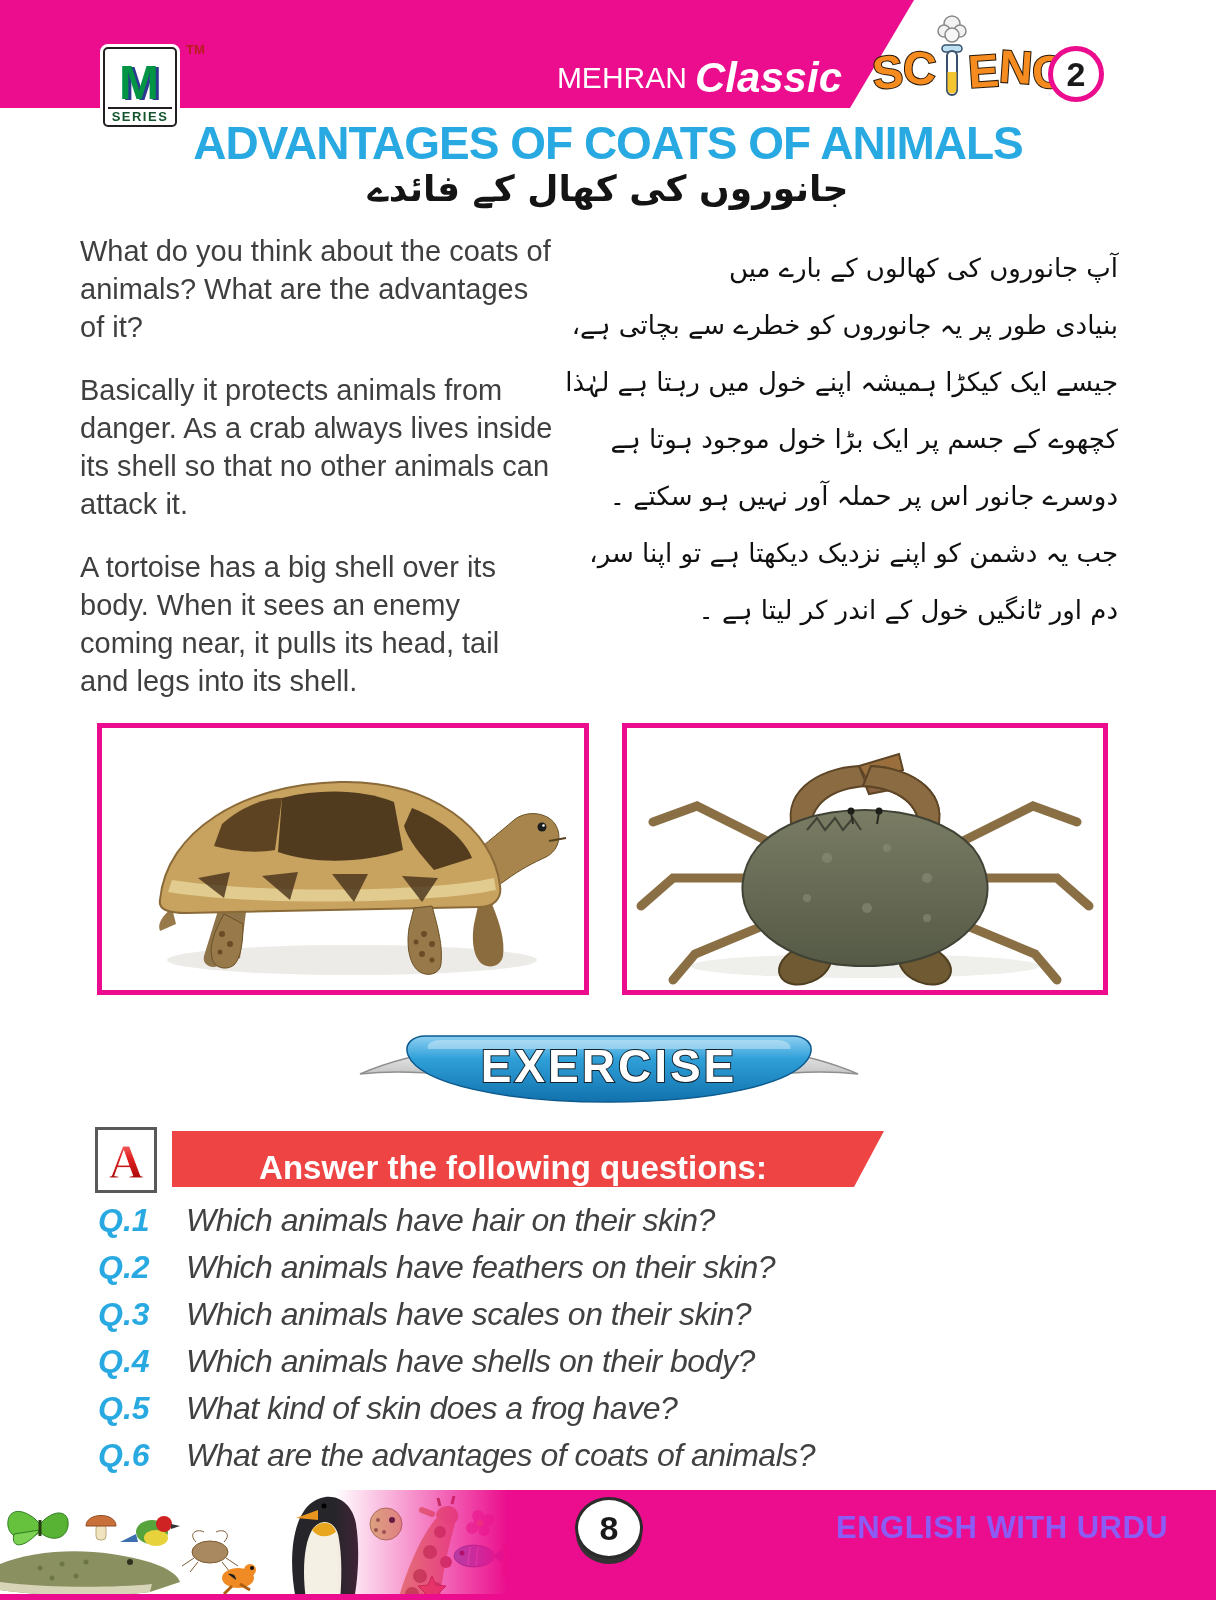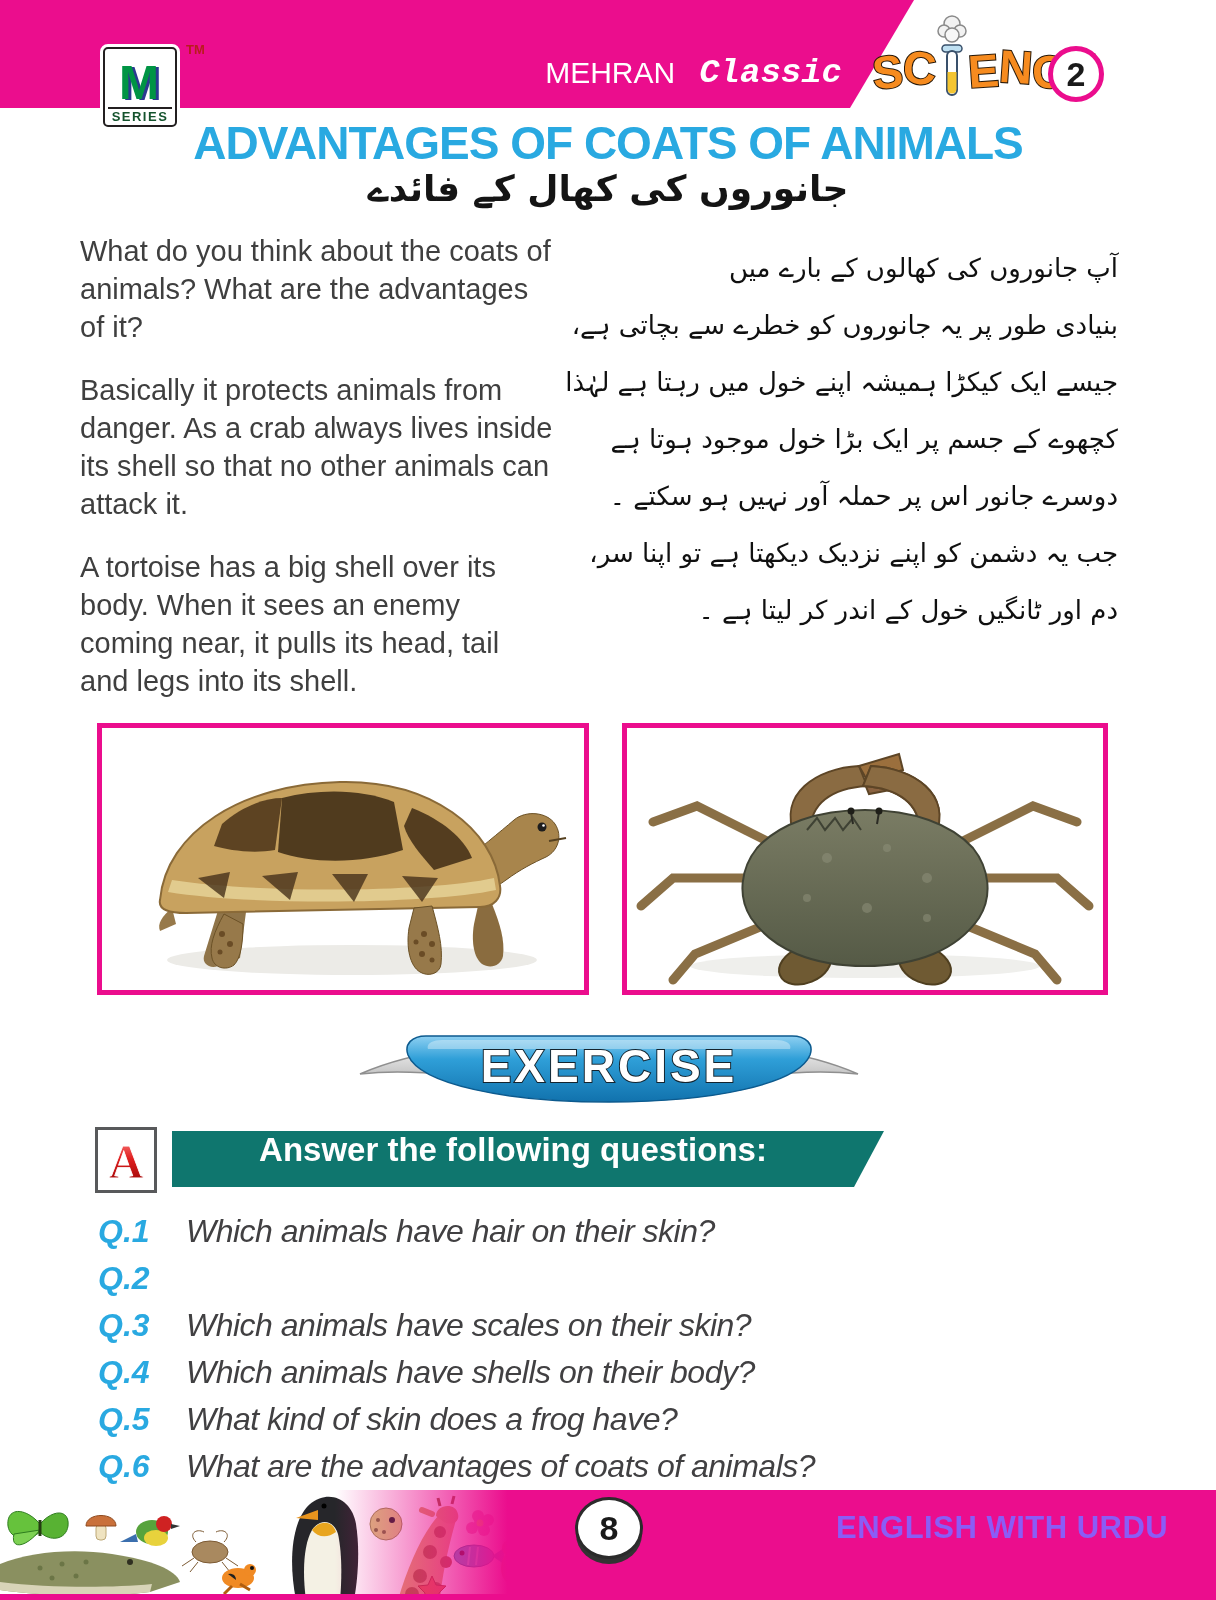--- a/index.html
+++ b/index.html
@@ -12,22 +12,22 @@
   .m-logo{position:absolute;left:100px;top:44px;width:80px;height:86px;background:#ffffff;
           border:3px solid #ffffff;border-radius:8px;box-sizing:border-box;
           display:flex;flex-direction:column;align-items:center;z-index:3;}
   .m-logo-inner{width:100%;height:100%;border:2px solid #231f20;border-radius:5px;box-sizing:border-box;
           display:flex;flex-direction:column;align-items:center;justify-content:flex-end;background:#fff;}
   .m-series{font-size:13px;font-weight:bold;color:#14532d;letter-spacing:1.5px;line-height:16px;
             border-top:2px solid #231f20;width:92%;text-align:center;}
   .tm{position:absolute;left:186px;top:42px;color:#b91c1c;font-size:13px;font-weight:bold;z-index:3;}
   .brand{position:absolute;right:374px;top:54px;display:flex;align-items:center;color:#ffffff;z-index:2;}
   .brand-mehran{font-size:30px;letter-spacing:0px;font-weight:400;}
-  .brand-classic{font-family:Liberation Mono, monospace;font-style:italic;font-weight:bold;
-                 font-size:34px;margin-left:24px;}
+  .brand-classic{font-family:Liberation Sans, sans-serif;font-style:italic;font-weight:bold;
+                 font-size:42px;margin-left:8px;}
   .science{position:absolute;left:872px;top:40px;display:flex;align-items:flex-end;z-index:2;}
   .science .ltr{font-size:46px;font-weight:bold;color:#F68B1F;
                 -webkit-text-stroke:2px #27190a;paint-order:stroke;display:inline-block;line-height:60px;}
   .science .ltr:nth-child(1){transform:rotate(-5deg) translateY(2px);}
   .science .ltr:nth-child(2){transform:rotate(4deg) translateY(-2px);}
   .science .ltr:nth-child(4){transform:rotate(-4deg) translateY(1px);}
   .science .ltr:nth-child(5){transform:rotate(4deg) translateY(-3px);}
   .science .ltr:nth-child(6){transform:rotate(-4deg) translateY(2px);}
   .science .ltr:nth-child(7){transform:rotate(5deg) translateY(-1px);}
   .tube{width:30px;height:88px;margin:-30px 1px 0 1px;position:relative;z-index:1;}
@@ -56,27 +56,27 @@
   .figure.tortoise{left:97px;width:492px;}
   .figure.crab{left:622px;width:486px;}
   .figure svg{display:block;width:100%;height:100%;}
 
   
   .exercise{position:absolute;left:352px;top:1022px;width:514px;height:90px;}
 
   
   .a-box{position:absolute;left:95px;top:1127px;width:62px;height:66px;background:#ffffff;
          border:3px solid #58595b;box-sizing:border-box;display:flex;align-items:center;justify-content:center;}
-  .answer-banner{position:absolute;left:172px;top:1131px;width:712px;height:56px;background:#0f766e;
+  .answer-banner{position:absolute;left:172px;top:1131px;width:712px;height:56px;background:#ef4444;
                  clip-path:polygon(0 0,100% 0,calc(100% - 30px) 100%,0 100%);
-                 display:flex;align-items:flex-start;justify-content:center;}
+                 display:flex;align-items:flex-end;justify-content:center;}
   .answer-banner span{color:#ffffff;font-size:33px;font-weight:bold;padding-right:30px;}
 
   
-  .questions{position:absolute;left:98px;top:1200px;width:1020px;margin-top:11px;}
+  .questions{position:absolute;left:98px;top:1200px;width:1020px;}
   .q-row{display:flex;margin-bottom:7px;align-items:baseline;}
   .q-num{width:88px;flex:0 0 88px;color:#29A9E1;font-weight:bold;font-style:italic;font-size:32px;line-height:40px;}
   .q-text{color:#414042;font-style:italic;font-size:32px;line-height:40px;letter-spacing:-0.5px;}
 
   
   .footer-collage{position:absolute;left:0;top:1490px;width:540px;height:110px;background:#ffffff;overflow:hidden;}
   .footer-fade{position:absolute;left:0;top:0;width:100%;height:100%;
                background:linear-gradient(90deg,rgba(235,13,141,0) 62%,rgba(235,13,141,1) 94%);}
   .footer-band{position:absolute;left:540px;top:1490px;width:676px;height:110px;background:#EB0D8D;}
   .footer-bottomline{position:absolute;left:0;top:1594px;width:1216px;height:6px;background:#EB0D8D;}
@@ -274,20 +274,21 @@
     <span>Answer the following questions:</span>
   </div>
 
   <div class="questions">
     <div class="q-row">
       <span class="q-num">Q.1</span>
       <span class="q-text">Which animals have hair on their skin?</span>
     </div>
     <div class="q-row">
       <span class="q-num">Q.2</span>
+      <span class="q-text">Which animals have feathers on their skin?</span>
     </div>
     <div class="q-row">
       <span class="q-num">Q.3</span>
       <span class="q-text">Which animals have scales on their skin?</span>
     </div>
     <div class="q-row">
       <span class="q-num">Q.4</span>
       <span class="q-text">Which animals have shells on their body?</span>
     </div>
     <div class="q-row">

